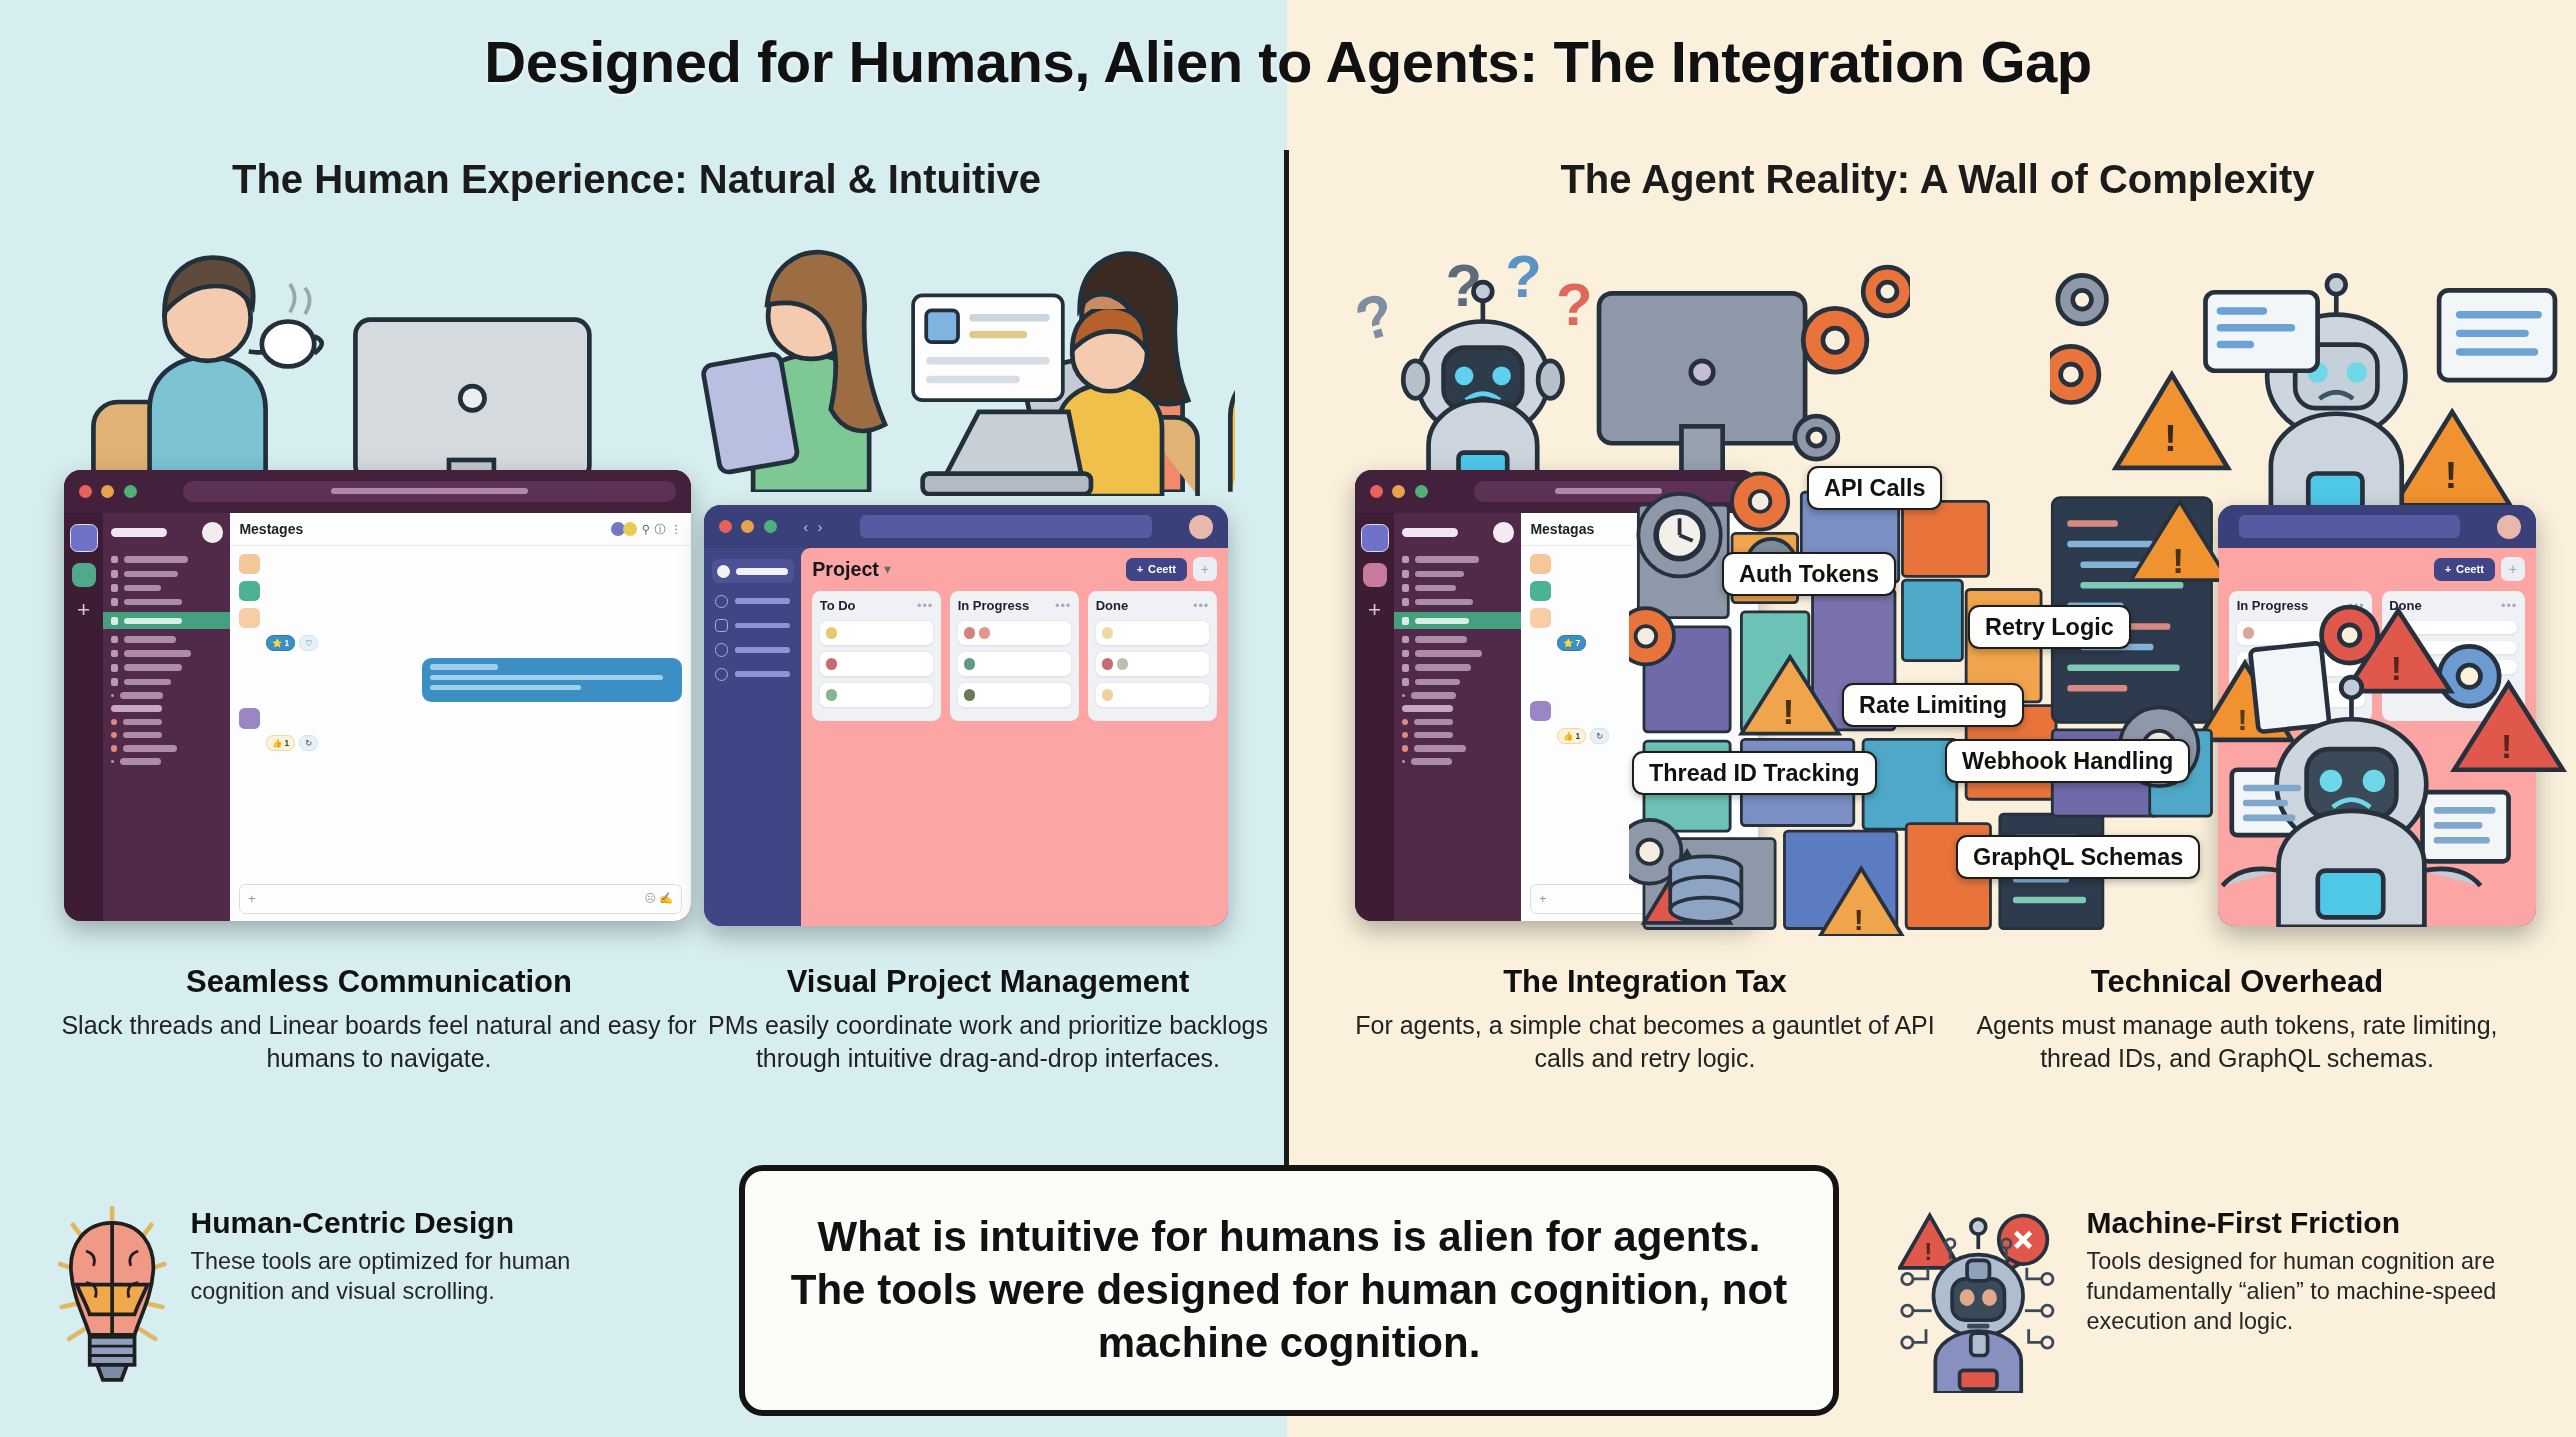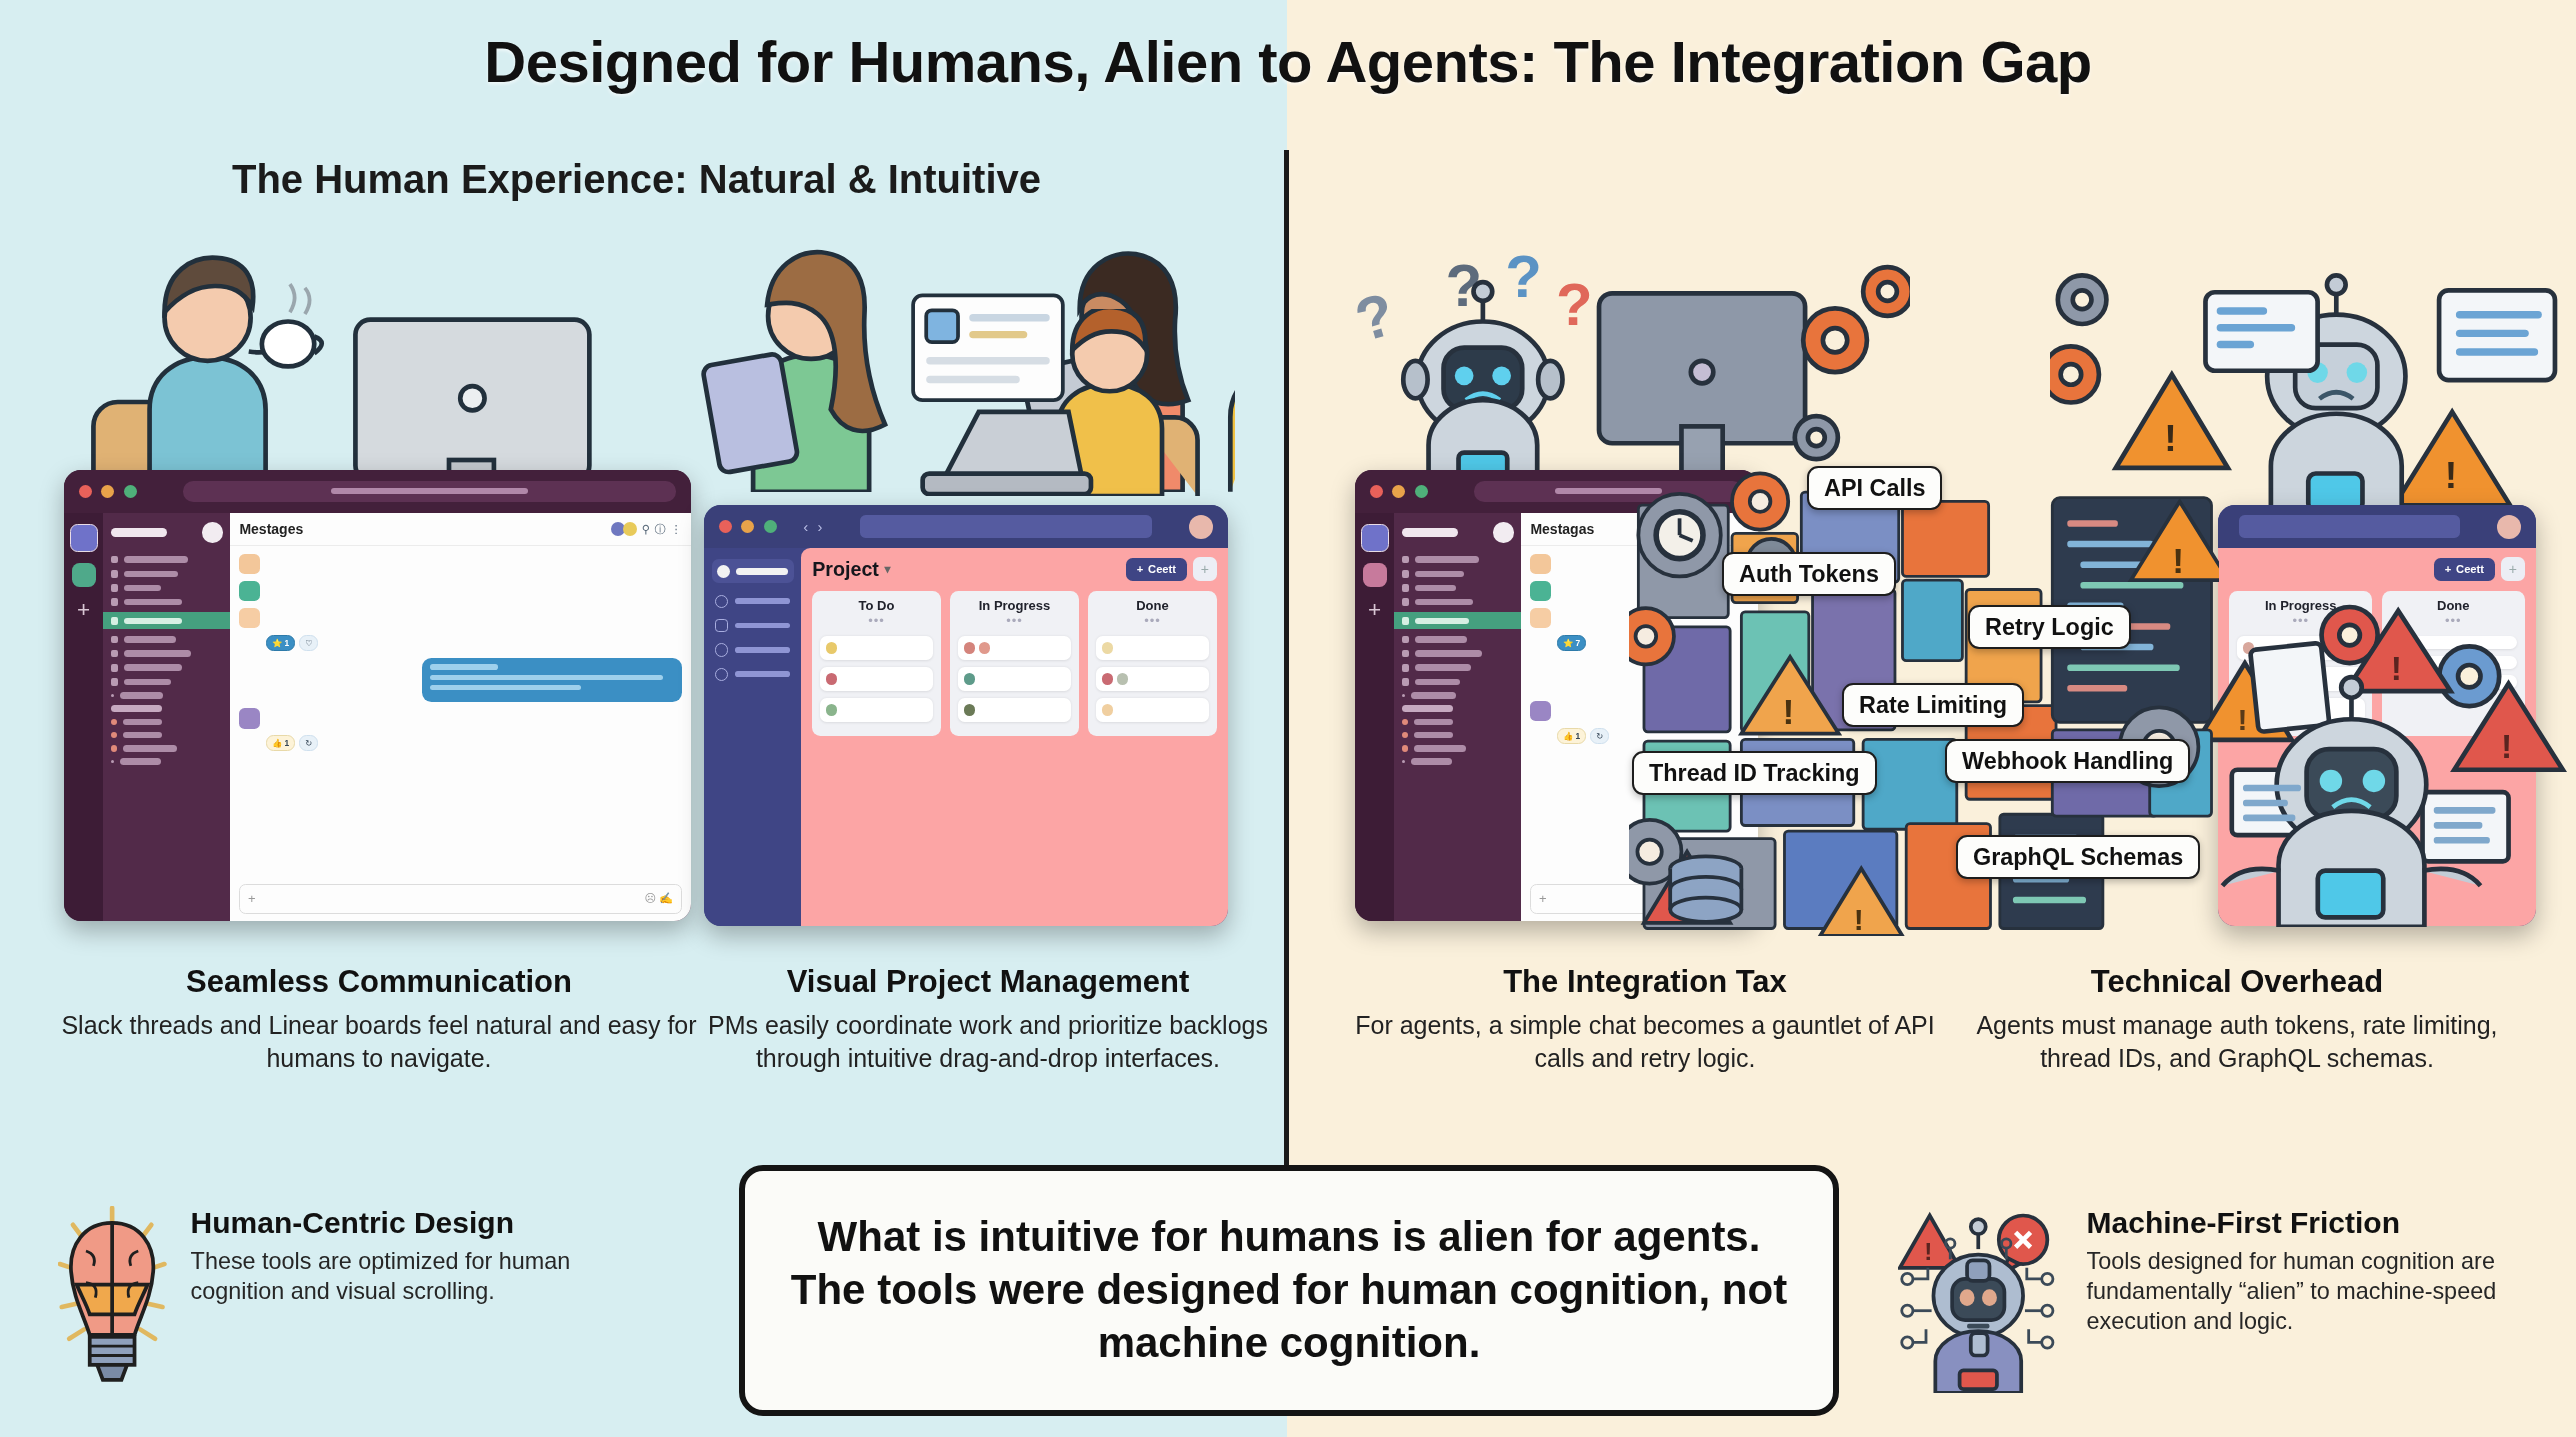--- a/index.html
+++ b/index.html
@@ -96,21 +96,21 @@
   .bd-main{flex:1;background:#fca5a5;border-top-left-radius:9.4px;padding:9.4px 11.2px;}
   .bd-hdr{display:flex;align-items:center;justify-content:space-between;margin-bottom:9.4px;}
   .bd-title{font-size:19.7px;font-weight:bold;color:#15161c;display:flex;align-items:center;gap:5.6px;}
   .bd-btns{display:flex;align-items:center;gap:5.6px;}
   .bd-create{background:#3f4585;color:#fff;font-size:11.2px;font-weight:bold;border-radius:6.6px;
              padding:5.6px 11.2px;display:flex;align-items:center;gap:4.7px;}
   .bd-plus{width:24px;height:24px;border-radius:6.6px;background:#eceef5;color:#9aa;font-size:14px;
            display:flex;align-items:center;justify-content:center;}
   .cols{display:flex;gap:9.4px;}
   .col{flex:1;background:#f0f1f5;border-radius:8.4px;padding:7.5px;}
-  .col-h{display:flex;align-items:center;justify-content:space-between;margin-bottom:7.5px;flex-direction:column;}
+  .col-h{display:flex;align-items:center;justify-content:space-between;margin-bottom:7.5px;}
   .col-h .nm{font-size:13px;font-weight:600;color:#20222c;}
   .col-h .dots{color:#aab;font-size:13px;letter-spacing:0.9px;}
   .kcard{background:#fff;border-radius:6.6px;padding:6.6px;margin-bottom:6.6px;box-shadow:0 0.9px 2.8px rgba(0,0,0,.09);}
   .kcard .t{height:5.6px;border-radius:2.8px;margin-bottom:4.7px;}
   .kcard .t2{height:5.6px;border-radius:2.8px;background:#d6d6d6;width:72%;margin-bottom:6.6px;}
   .kav{display:flex;gap:3.7px;}
   .kav b{display:block;width:11.2px;height:11.2px;border-radius:50%;}
 
   
   .wall{position:absolute;left:1629px;top:449px;width:590px;height:487px;overflow:hidden;}
@@ -139,20 +139,21 @@
 <body>
 
 <div id="stage">
 
   <div class="bg-left"></div>
   <div class="bg-right"></div>
   <div class="divider"></div>
 
   <div class="main-title">Designed for Humans, Alien to Agents: The Integration Gap</div>
   <div class="sub-title sub-left">The Human Experience: Natural &amp; Intuitive</div>
+  <div class="sub-title sub-right">The Agent Reality: A Wall of Complexity</div>
 
   <div class="illus" style="left:56px;top:239px;width:1179px;height:253px;">
     <svg width="1179" height="253" viewBox="0 0 1260 270">
 
       <g stroke="#22303c" stroke-width="5" fill="none">
         <path d="M40 270 v-70 a26 26 0 0 1 26-26 h40 v96" fill="#e0b274"></path>
         <path d="M100 270 v-88 c0-34 26-56 62-56 s62 22 62 56 v88z" fill="#7cc3d4"></path>
         <circle cx="162" cy="84" r="46" fill="#f4cbae"></circle>
         <path d="M116 78 c0-44 30-60 56-58 c30 2 42 22 38 52 c-10-16-22-22-40-22 c-20 0-38 10-54 28z" fill="#5f4b3c"></path>
         <path d="M206 120 q26 4 36 -10"></path>

